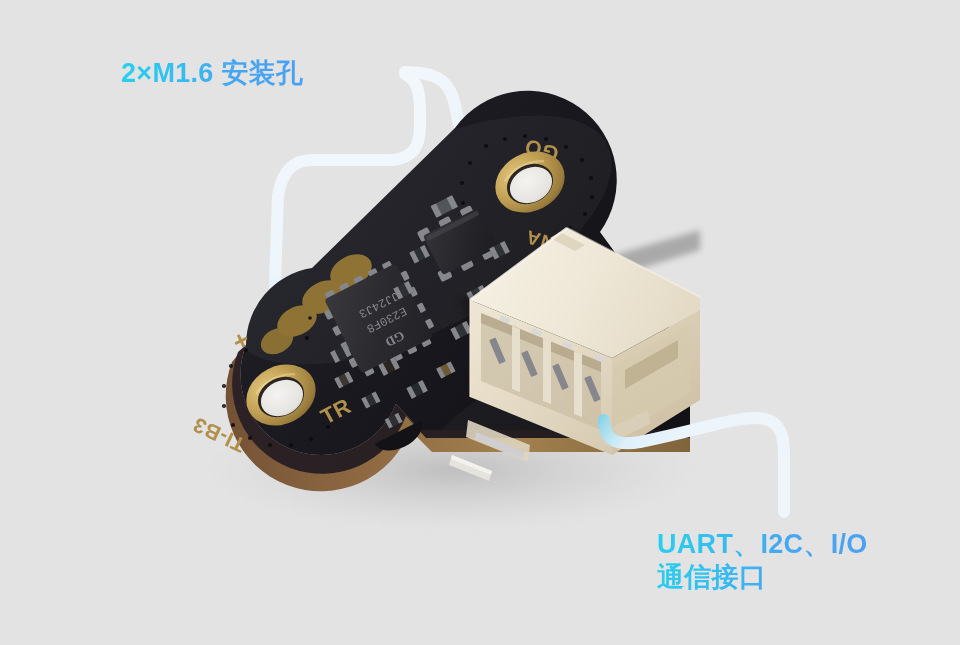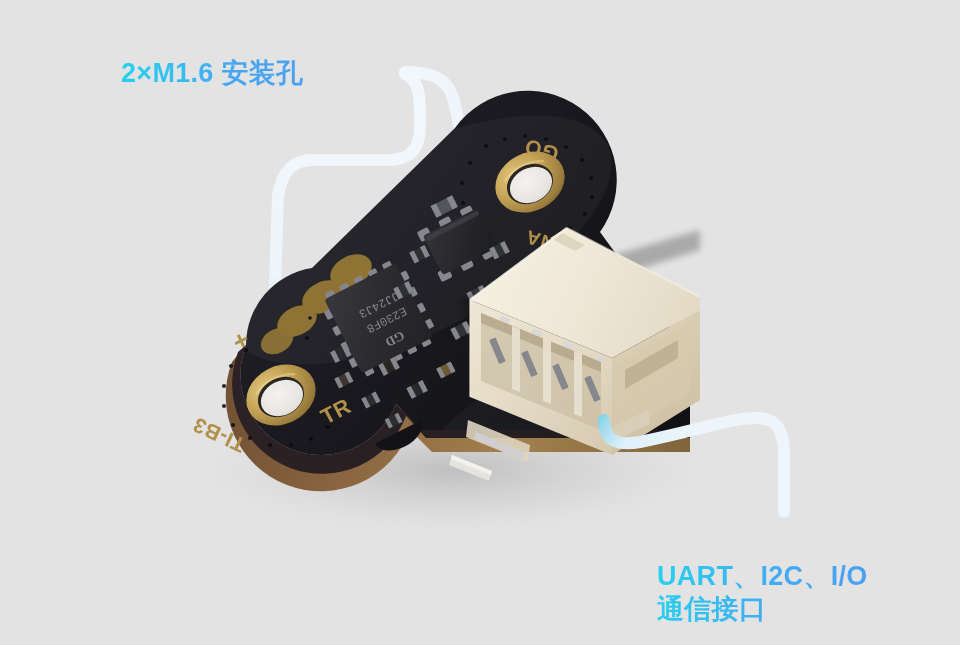--- a/index.html
+++ b/index.html
@@ -38,21 +38,21 @@
     -webkit-text-fill-color: transparent;
   }
   #label-mounting-holes {
     left: 121px;
     top: 57px;
     font-size: 27px;
     background-image: linear-gradient(96deg, #25d2ee 0%, #35bcf1 33%, #46a6f2 62%, #4aa0f2 100%);
   }
   #label-interface {
     left: 657px;
-    top: 560px;
+    top: 528px;
     font-size: 27px;
     text-align: center;
     background-image: linear-gradient(100deg, #27d0ed 0%, #35bdf1 30%, #45a8f2 58%, #4ba0f2 100%);
   }
   #label-interface .l2 {
     display: block;
     text-align: left;
   }
 </style>
 </head>

